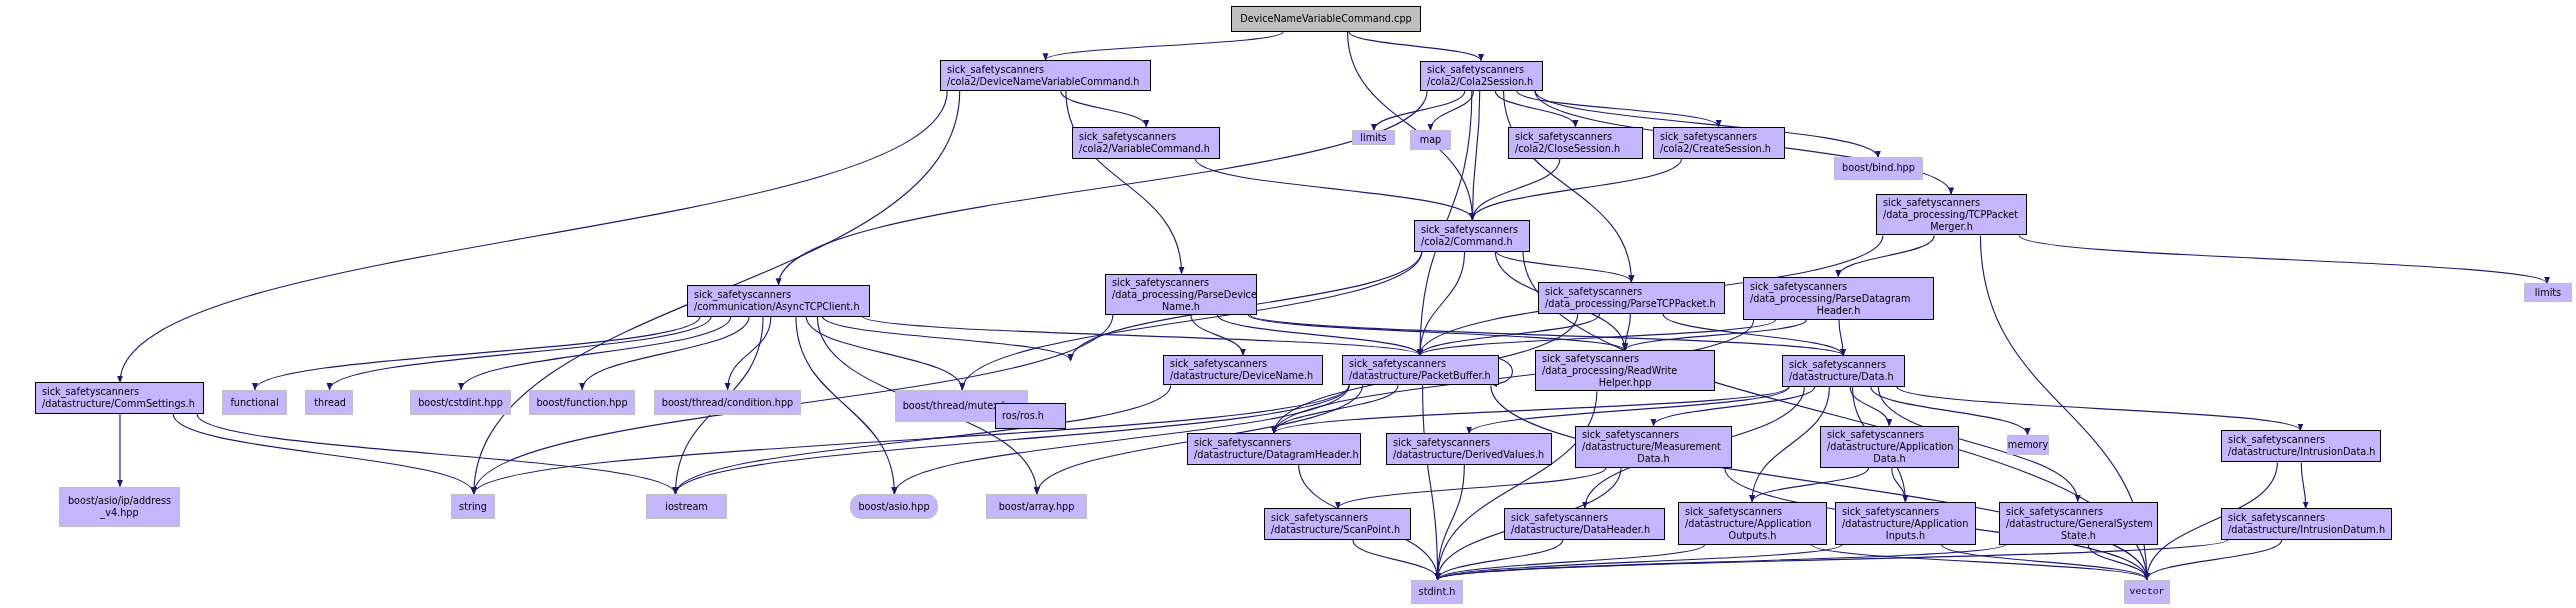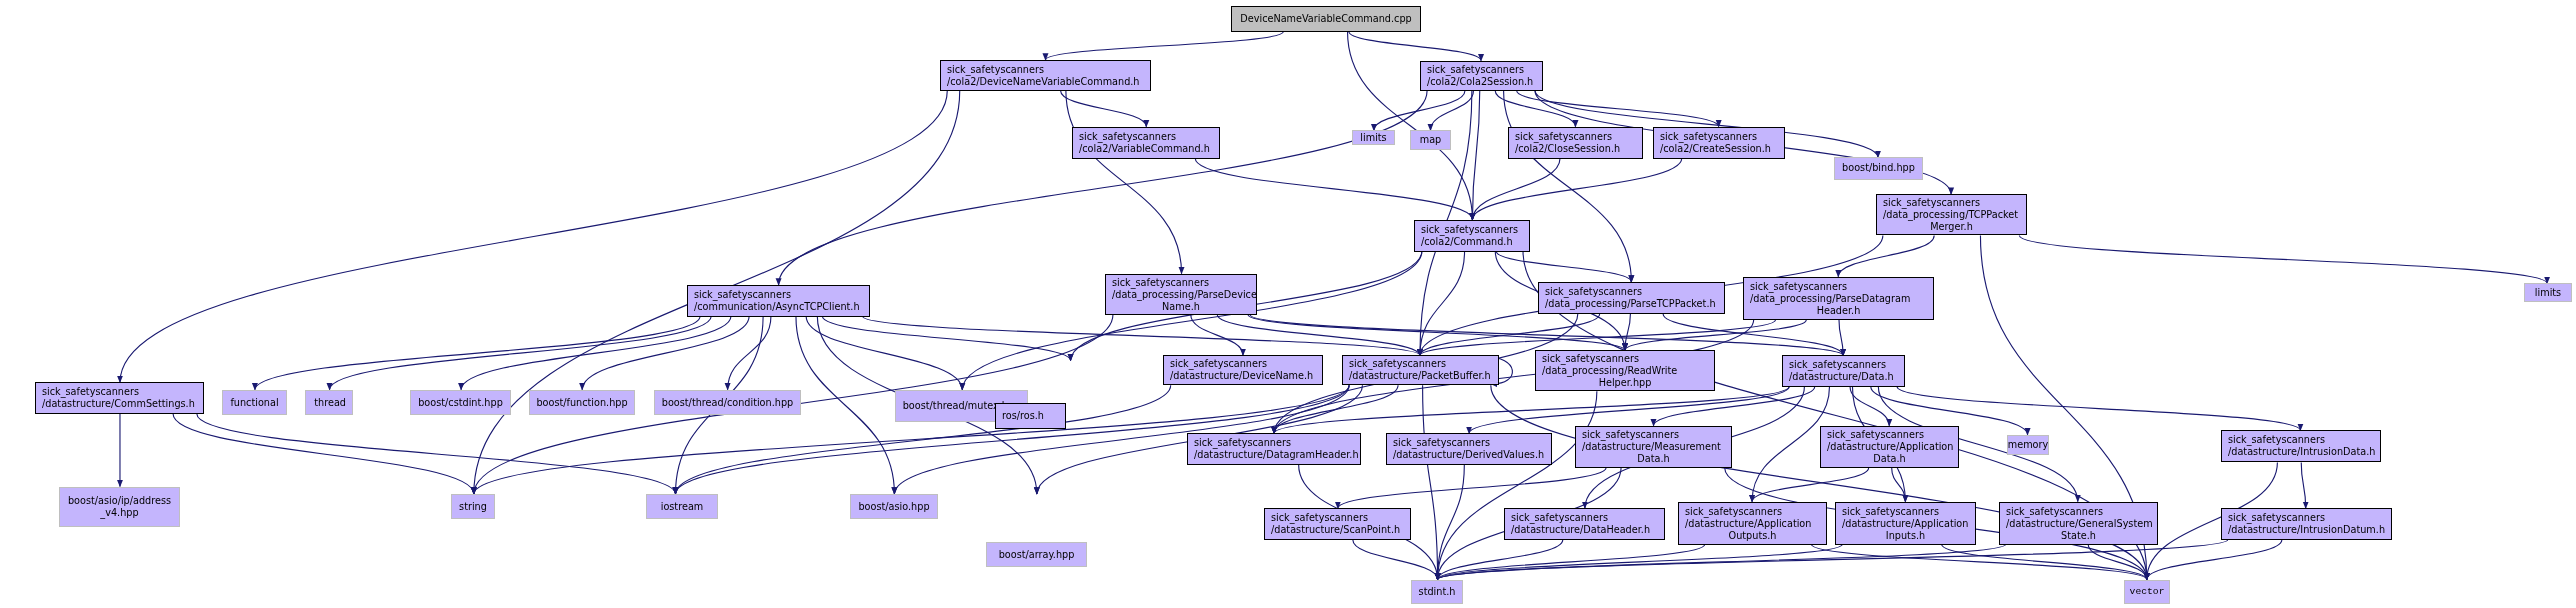--- a/index.html
+++ b/index.html
@@ -233,27 +233,27 @@
       <span class="l">sick_safetyscanners</span>
       <span class="l">/datastructure/IntrusionData.h</span>
     </div>
     <div class="node ext" style="left: 59px; top: 487px; width: 121px; height: 40px;">
       <span class="l">boost/asio/ip/address</span>
       <span class="l">_v4.hpp</span>
     </div>
     <div class="node ext" style="left: 451px; top: 494px; width: 44px; height: 25px;">
       <span class="l">string</span>
     </div>
-    <div class="node ext" style="left: 646px; top: 494px; width: 72px; height: 25px;">
+    <div class="node ext" style="left: 646px; top: 494px; width: 81px; height: 25px;">
       <span class="l">iostream</span>
     </div>
-    <div class="node ext" style="left: 850px; top: 494px; width: 88px; height: 25px;">
+    <div class="node ext" style="left: 850px; top: 494px; width: 88px; height: 25px; border-radius: 11px;">
       <span class="l">boost/asio.hpp</span>
     </div>
-    <div class="node ext" style="left: 986px; top: 494px; width: 101px; height: 25px; margin-top: 48px;">
+    <div class="node ext" style="left: 986px; top: 494px; width: 101px; height: 25px;">
       <span class="l">boost/array.hpp</span>
     </div>
     <div class="node" style="left: 1187px; top: 433px; width: 174px; height: 31.5px;">
       <span class="l">sick_safetyscanners</span>
       <span class="l">/datastructure/DatagramHeader.h</span>
     </div>
     <div class="node" style="left: 1386px; top: 433px; width: 166px; height: 31.5px;">
       <span class="l">sick_safetyscanners</span>
       <span class="l">/datastructure/DerivedValues.h</span>
     </div>

